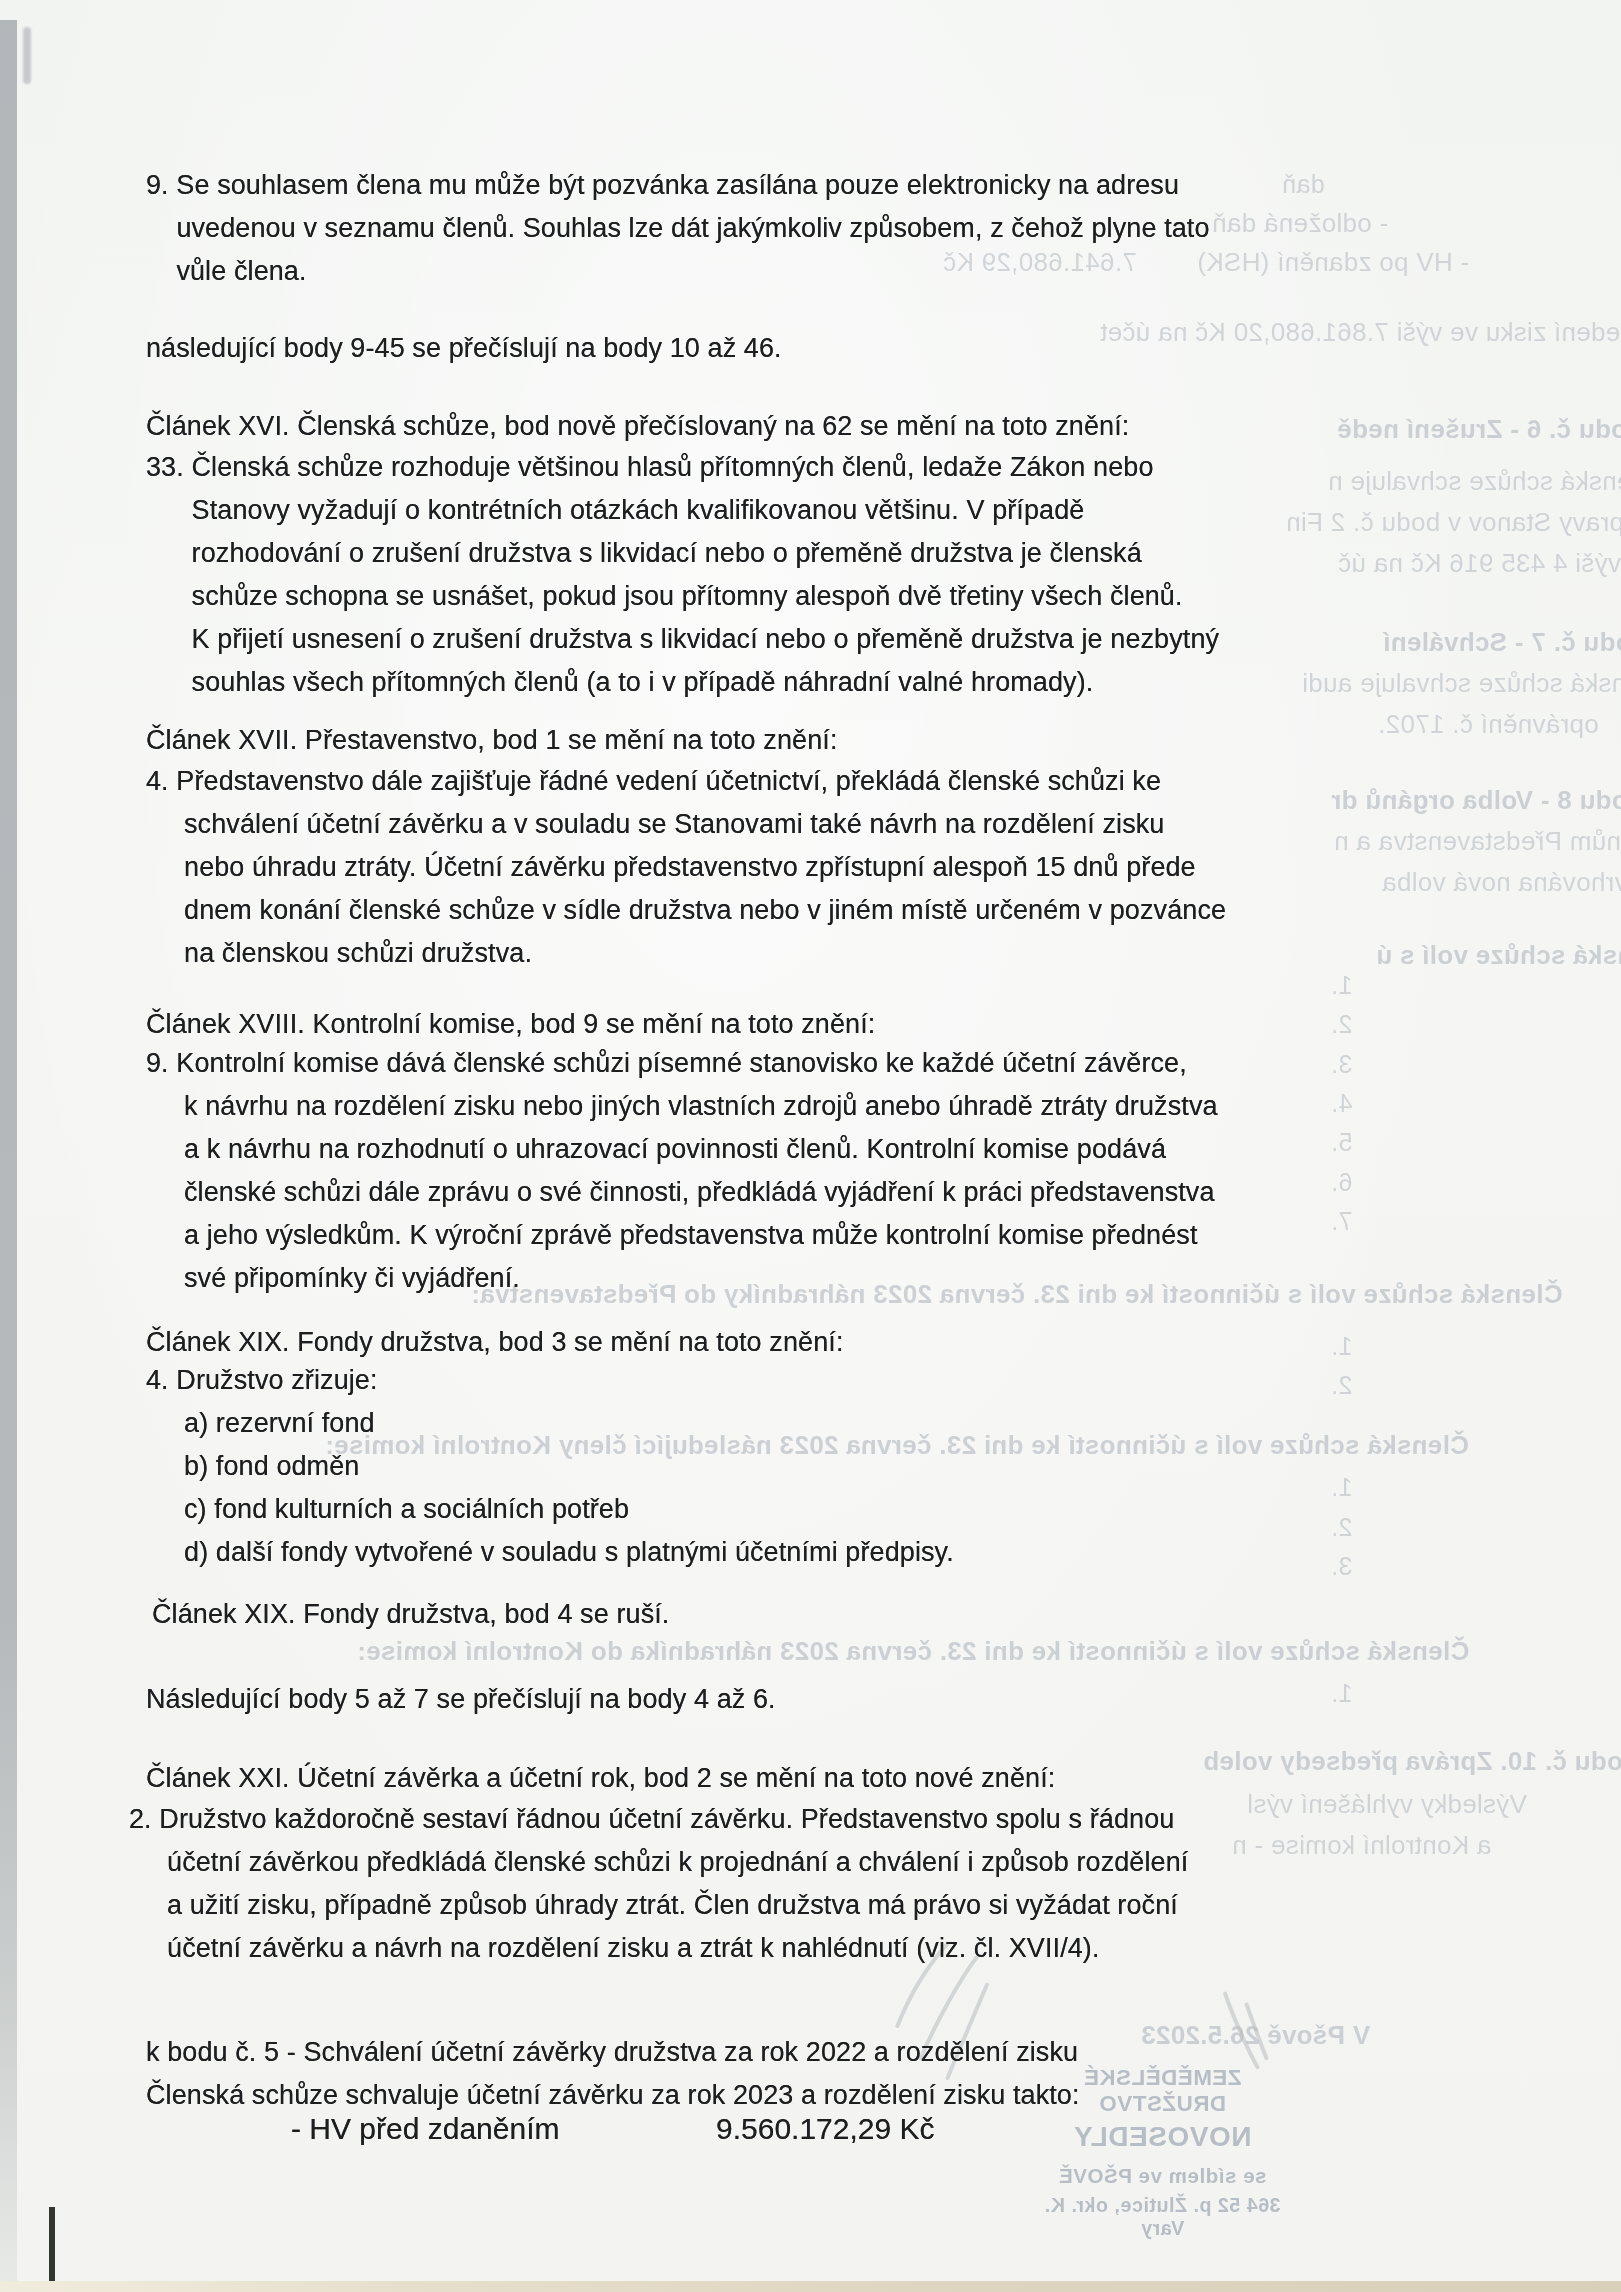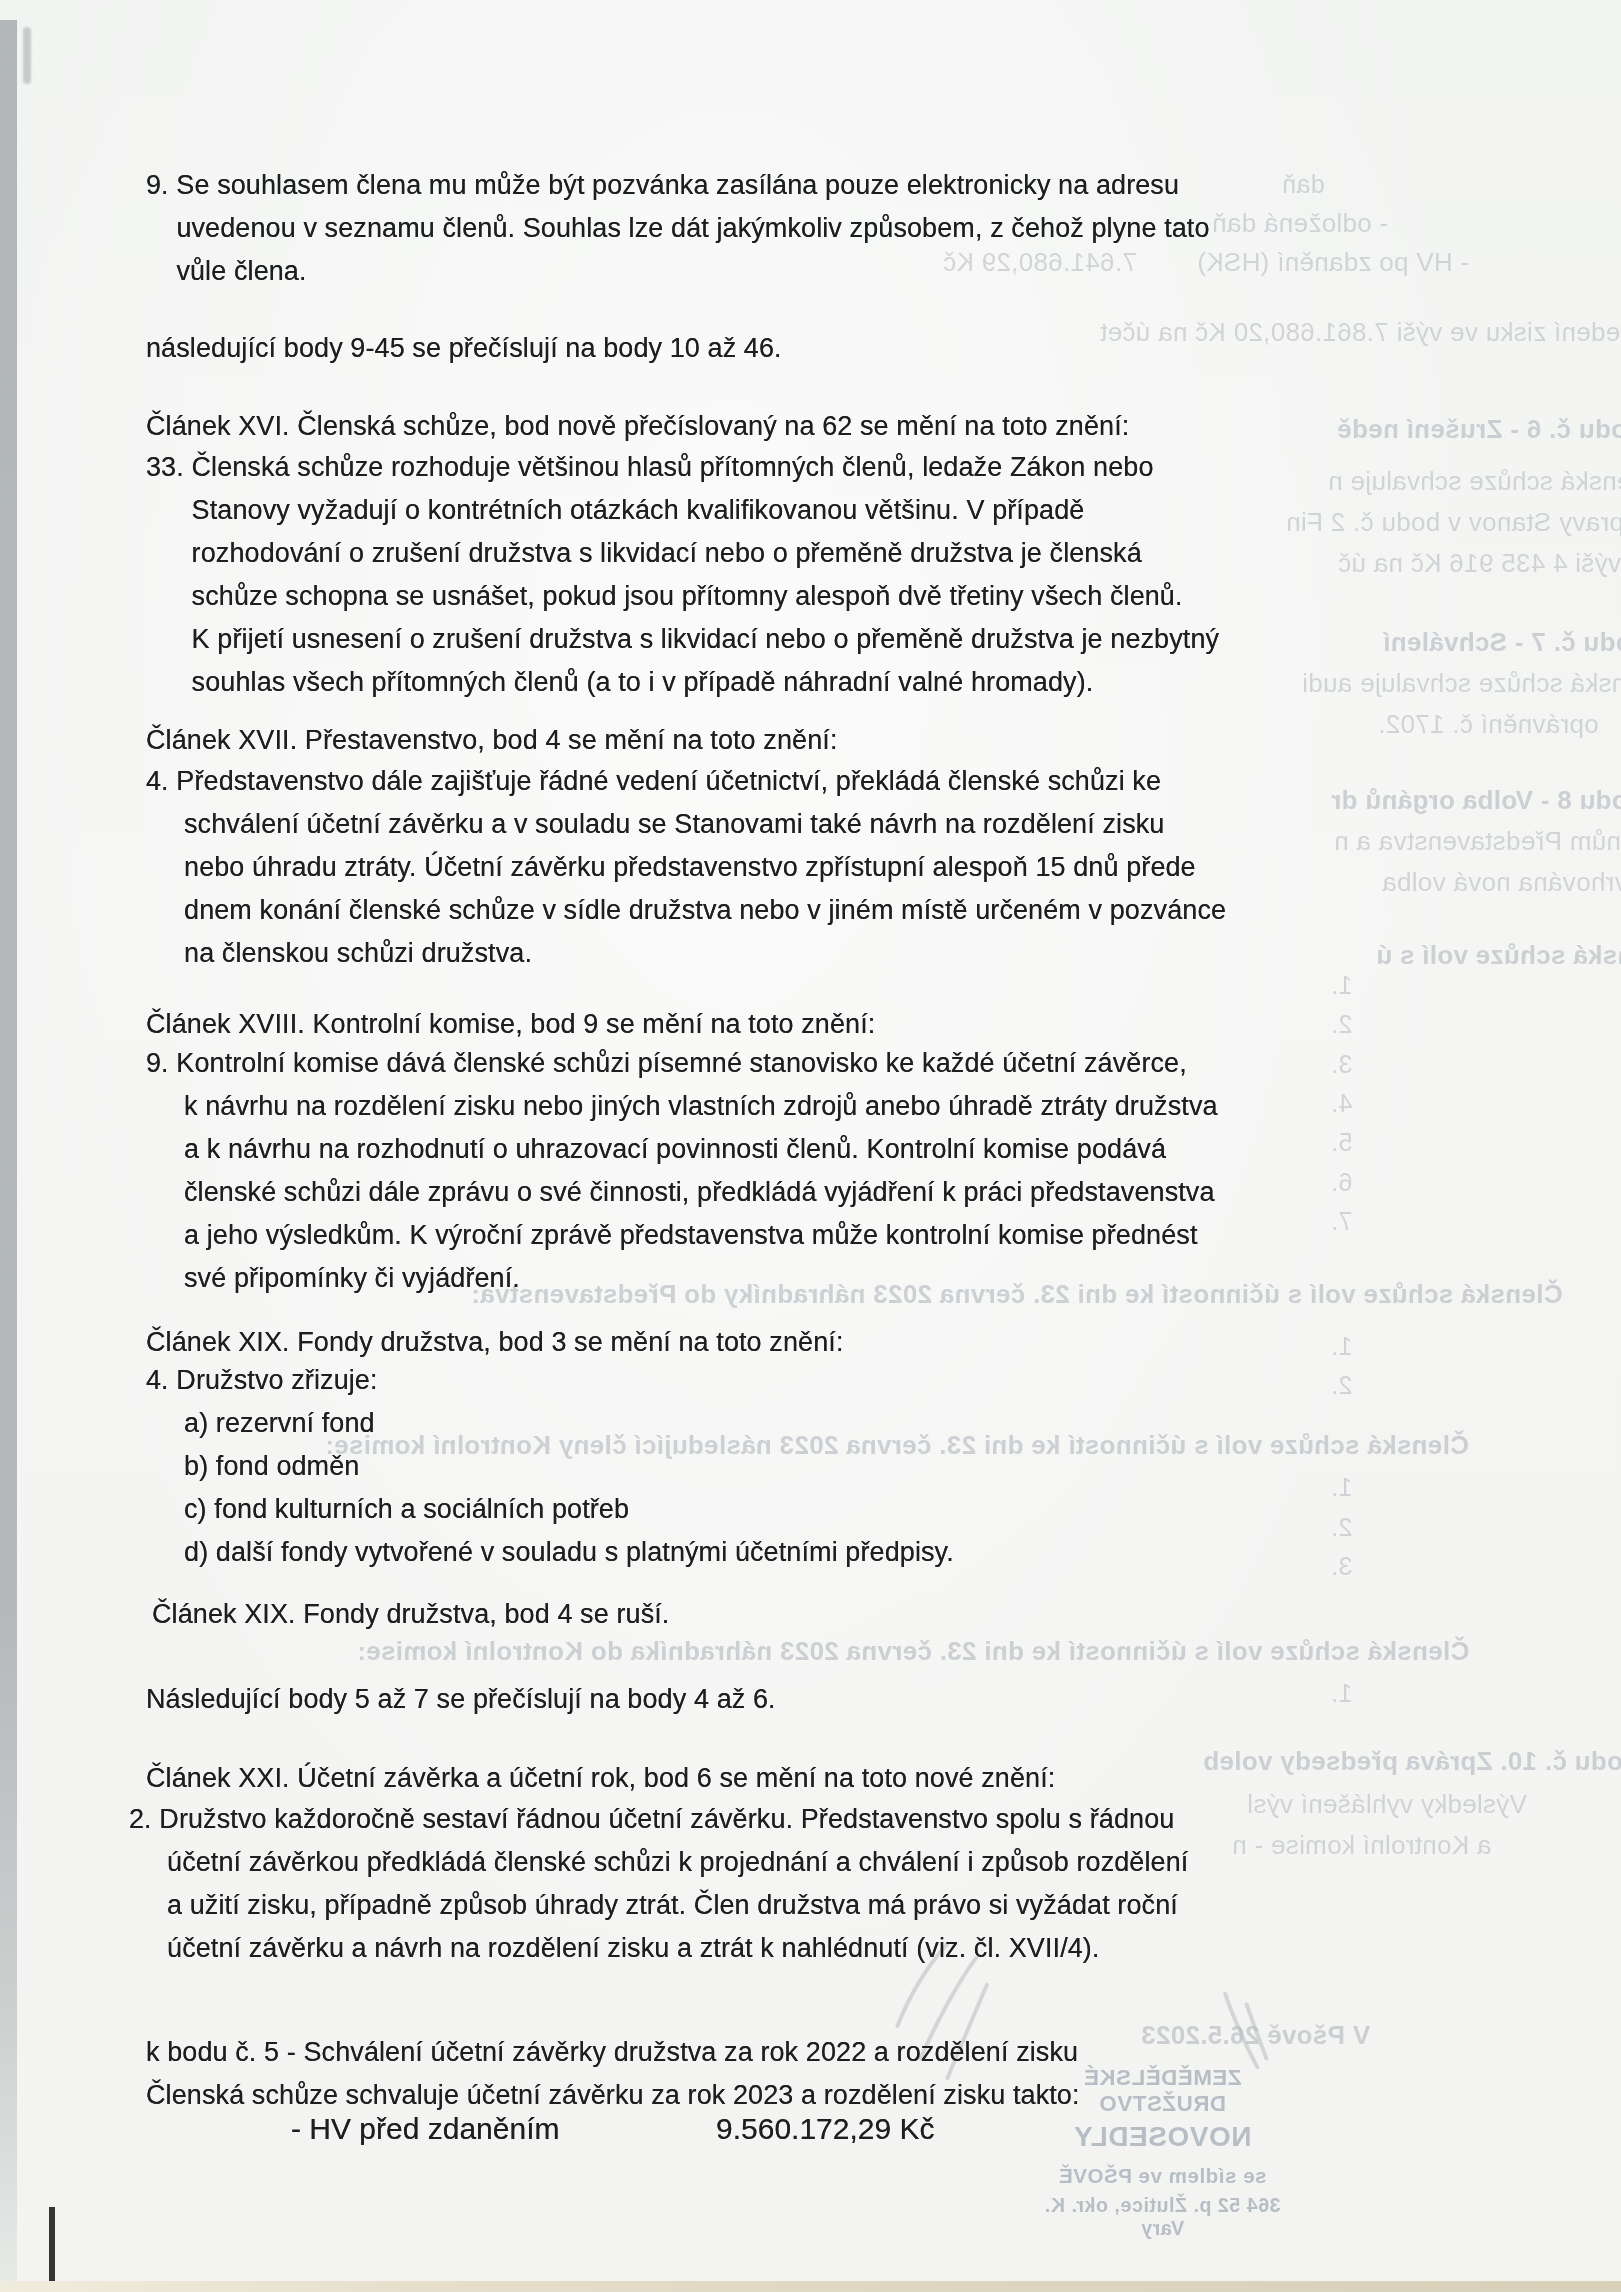--- a/index.html
+++ b/index.html
@@ -132,42 +132,42 @@
     uvedenou v seznamu členů. Souhlas lze dát jakýmkoliv způsobem, z čehož plyne tato
     vůle člena.</div>
       <div class="para" style="left: 146px; top: 327px;">následující body 9-45 se přečíslují na body 10 až 46.</div>
       <div class="para" style="left: 146px; top: 405px;">Článek XVI. Členská schůze, bod nově přečíslovaný na 62 se mění na toto znění:</div>
       <div class="para" style="left: 146px; top: 446px;">33. Členská schůze rozhoduje většinou hlasů přítomných členů, ledaže Zákon nebo
       Stanovy vyžadují o kontrétních otázkách kvalifikovanou většinu. V případě
       rozhodování o zrušení družstva s likvidací nebo o přeměně družstva je členská
       schůze schopna se usnášet, pokud jsou přítomny alespoň dvě třetiny všech členů.
       K přijetí usnesení o zrušení družstva s likvidací nebo o přeměně družstva je nezbytný
       souhlas všech přítomných členů (a to i v případě náhradní valné hromady).</div>
-      <div class="para" style="left: 146px; top: 719px;">Článek XVII. Přestavenstvo, bod 4 se mění na toto znění:</div>
+      <div class="para" style="left: 146px; top: 719px;">Článek XVII. Přestavenstvo, bod 1 se mění na toto znění:</div>
       <div class="para" style="left: 146px; top: 760px;">4. Představenstvo dále zajišťuje řádné vedení účetnictví, překládá členské schůzi ke
      schválení účetní závěrku a v souladu se Stanovami také návrh na rozdělení zisku
      nebo úhradu ztráty. Účetní závěrku představenstvo zpřístupní alespoň 15 dnů přede
      dnem konání členské schůze v sídle družstva nebo v jiném místě určeném v pozvánce
      na členskou schůzi družstva.</div>
       <div class="para" style="left: 146px; top: 1003px;">Článek XVIII. Kontrolní komise, bod 9 se mění na toto znění:</div>
       <div class="para" style="left: 146px; top: 1042px;">9. Kontrolní komise dává členské schůzi písemné stanovisko ke každé účetní závěrce,
      k návrhu na rozdělení zisku nebo jiných vlastních zdrojů anebo úhradě ztráty družstva
      a k návrhu na rozhodnutí o uhrazovací povinnosti členů. Kontrolní komise podává
      členské schůzi dále zprávu o své činnosti, předkládá vyjádření k práci představenstva
      a jeho výsledkům. K výroční zprávě představenstva může kontrolní komise přednést
      své připomínky či vyjádření.</div>
       <div class="para" style="left: 146px; top: 1321px;">Článek XIX. Fondy družstva, bod 3 se mění na toto znění:</div>
       <div class="para" style="left: 146px; top: 1359px;">4. Družstvo zřizuje:
      a) rezervní fond
      b) fond odměn
      c) fond kulturních a sociálních potřeb
      d) další fondy vytvořené v souladu s platnými účetními předpisy.</div>
       <div class="para" style="left: 152px; top: 1593px;">Článek XIX. Fondy družstva, bod 4 se ruší.</div>
       <div class="para" style="left: 146px; top: 1678px;">Následující body 5 až 7 se přečíslují na body 4 až 6.</div>
-      <div class="para" style="left: 146px; top: 1757px;">Článek XXI. Účetní závěrka a účetní rok, bod 6 se mění na toto nové znění:</div>
+      <div class="para" style="left: 146px; top: 1757px;">Článek XXI. Účetní závěrka a účetní rok, bod 2 se mění na toto nové znění:</div>
       <div class="para" style="left: 129px; top: 1798px;">2. Družstvo každoročně sestaví řádnou účetní závěrku. Představenstvo spolu s řádnou
      účetní závěrkou předkládá členské schůzi k projednání a chválení i způsob rozdělení
      a užití zisku, případně způsob úhrady ztrát. Člen družstva má právo si vyžádat roční
      účetní závěrku a návrh na rozdělení zisku a ztrát k nahlédnutí (viz. čl. XVII/4).</div>
       <div class="para" style="left: 146px; top: 2031px;">k bodu č. 5 - Schválení účetní závěrky družstva za rok 2022 a rozdělení zisku
 Členská schůze schvaluje účetní závěrku za rok 2023 a rozdělení zisku takto:</div>
     </div>
 
 </div>
 

